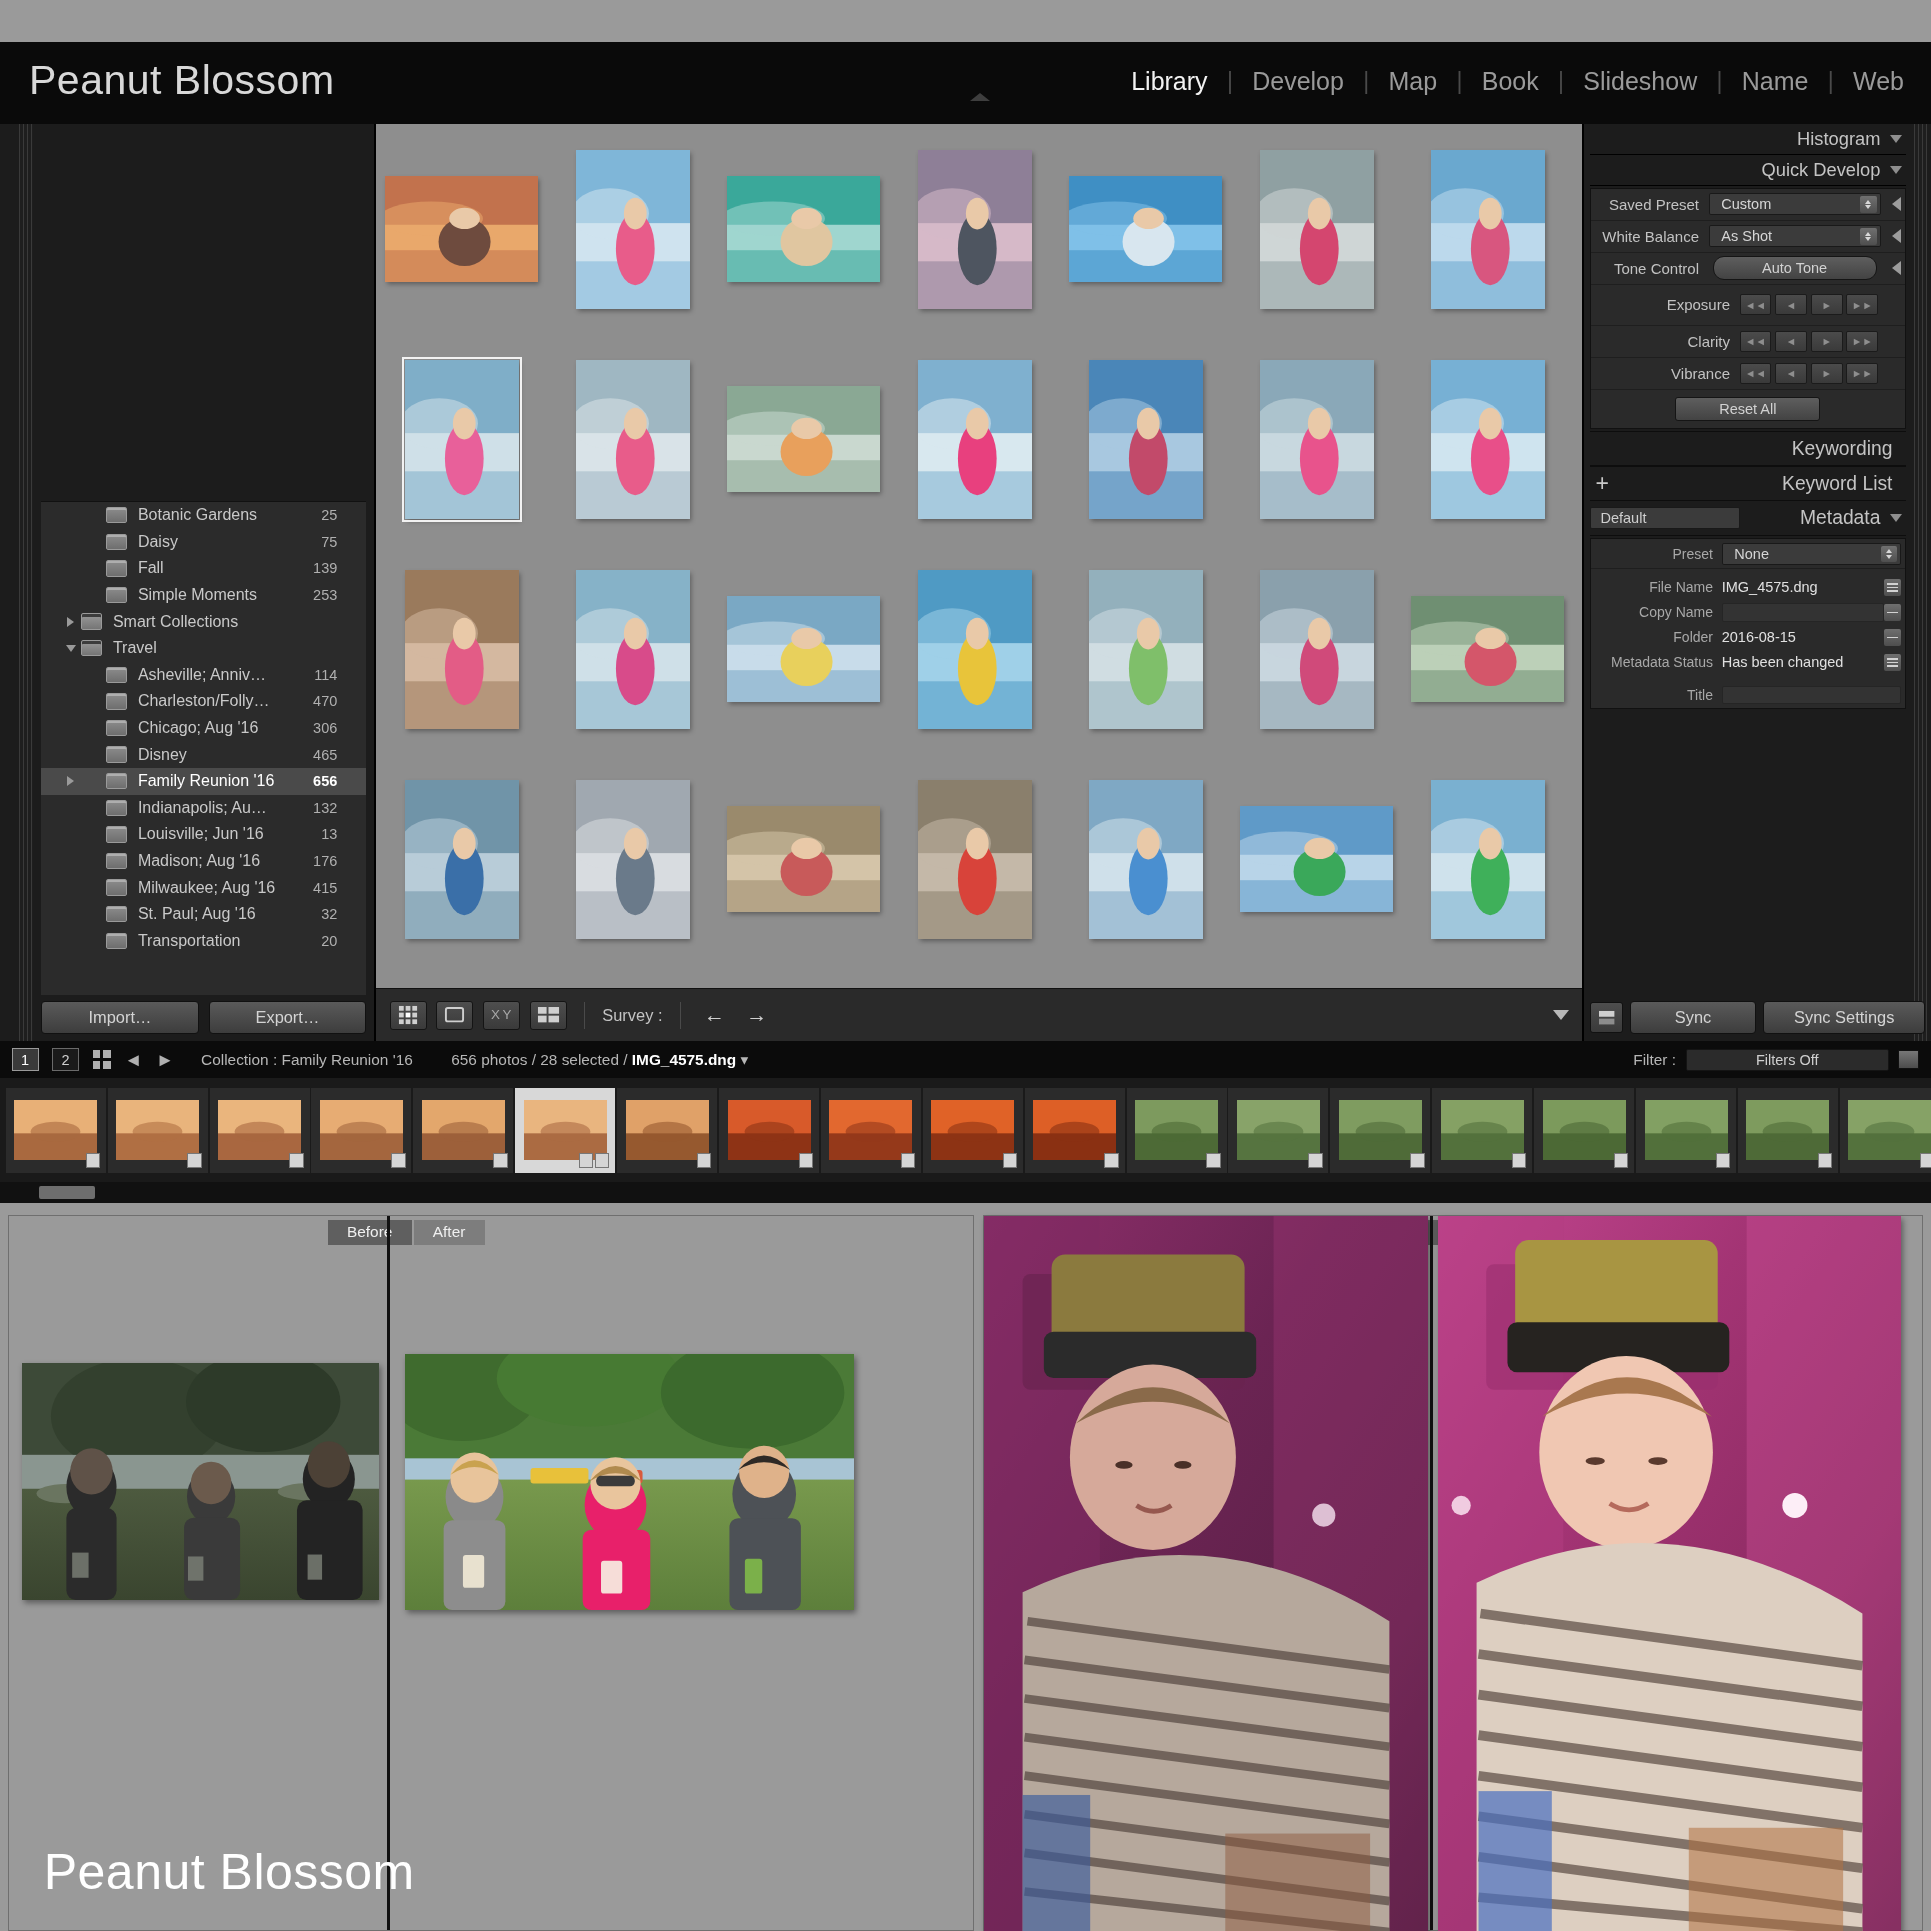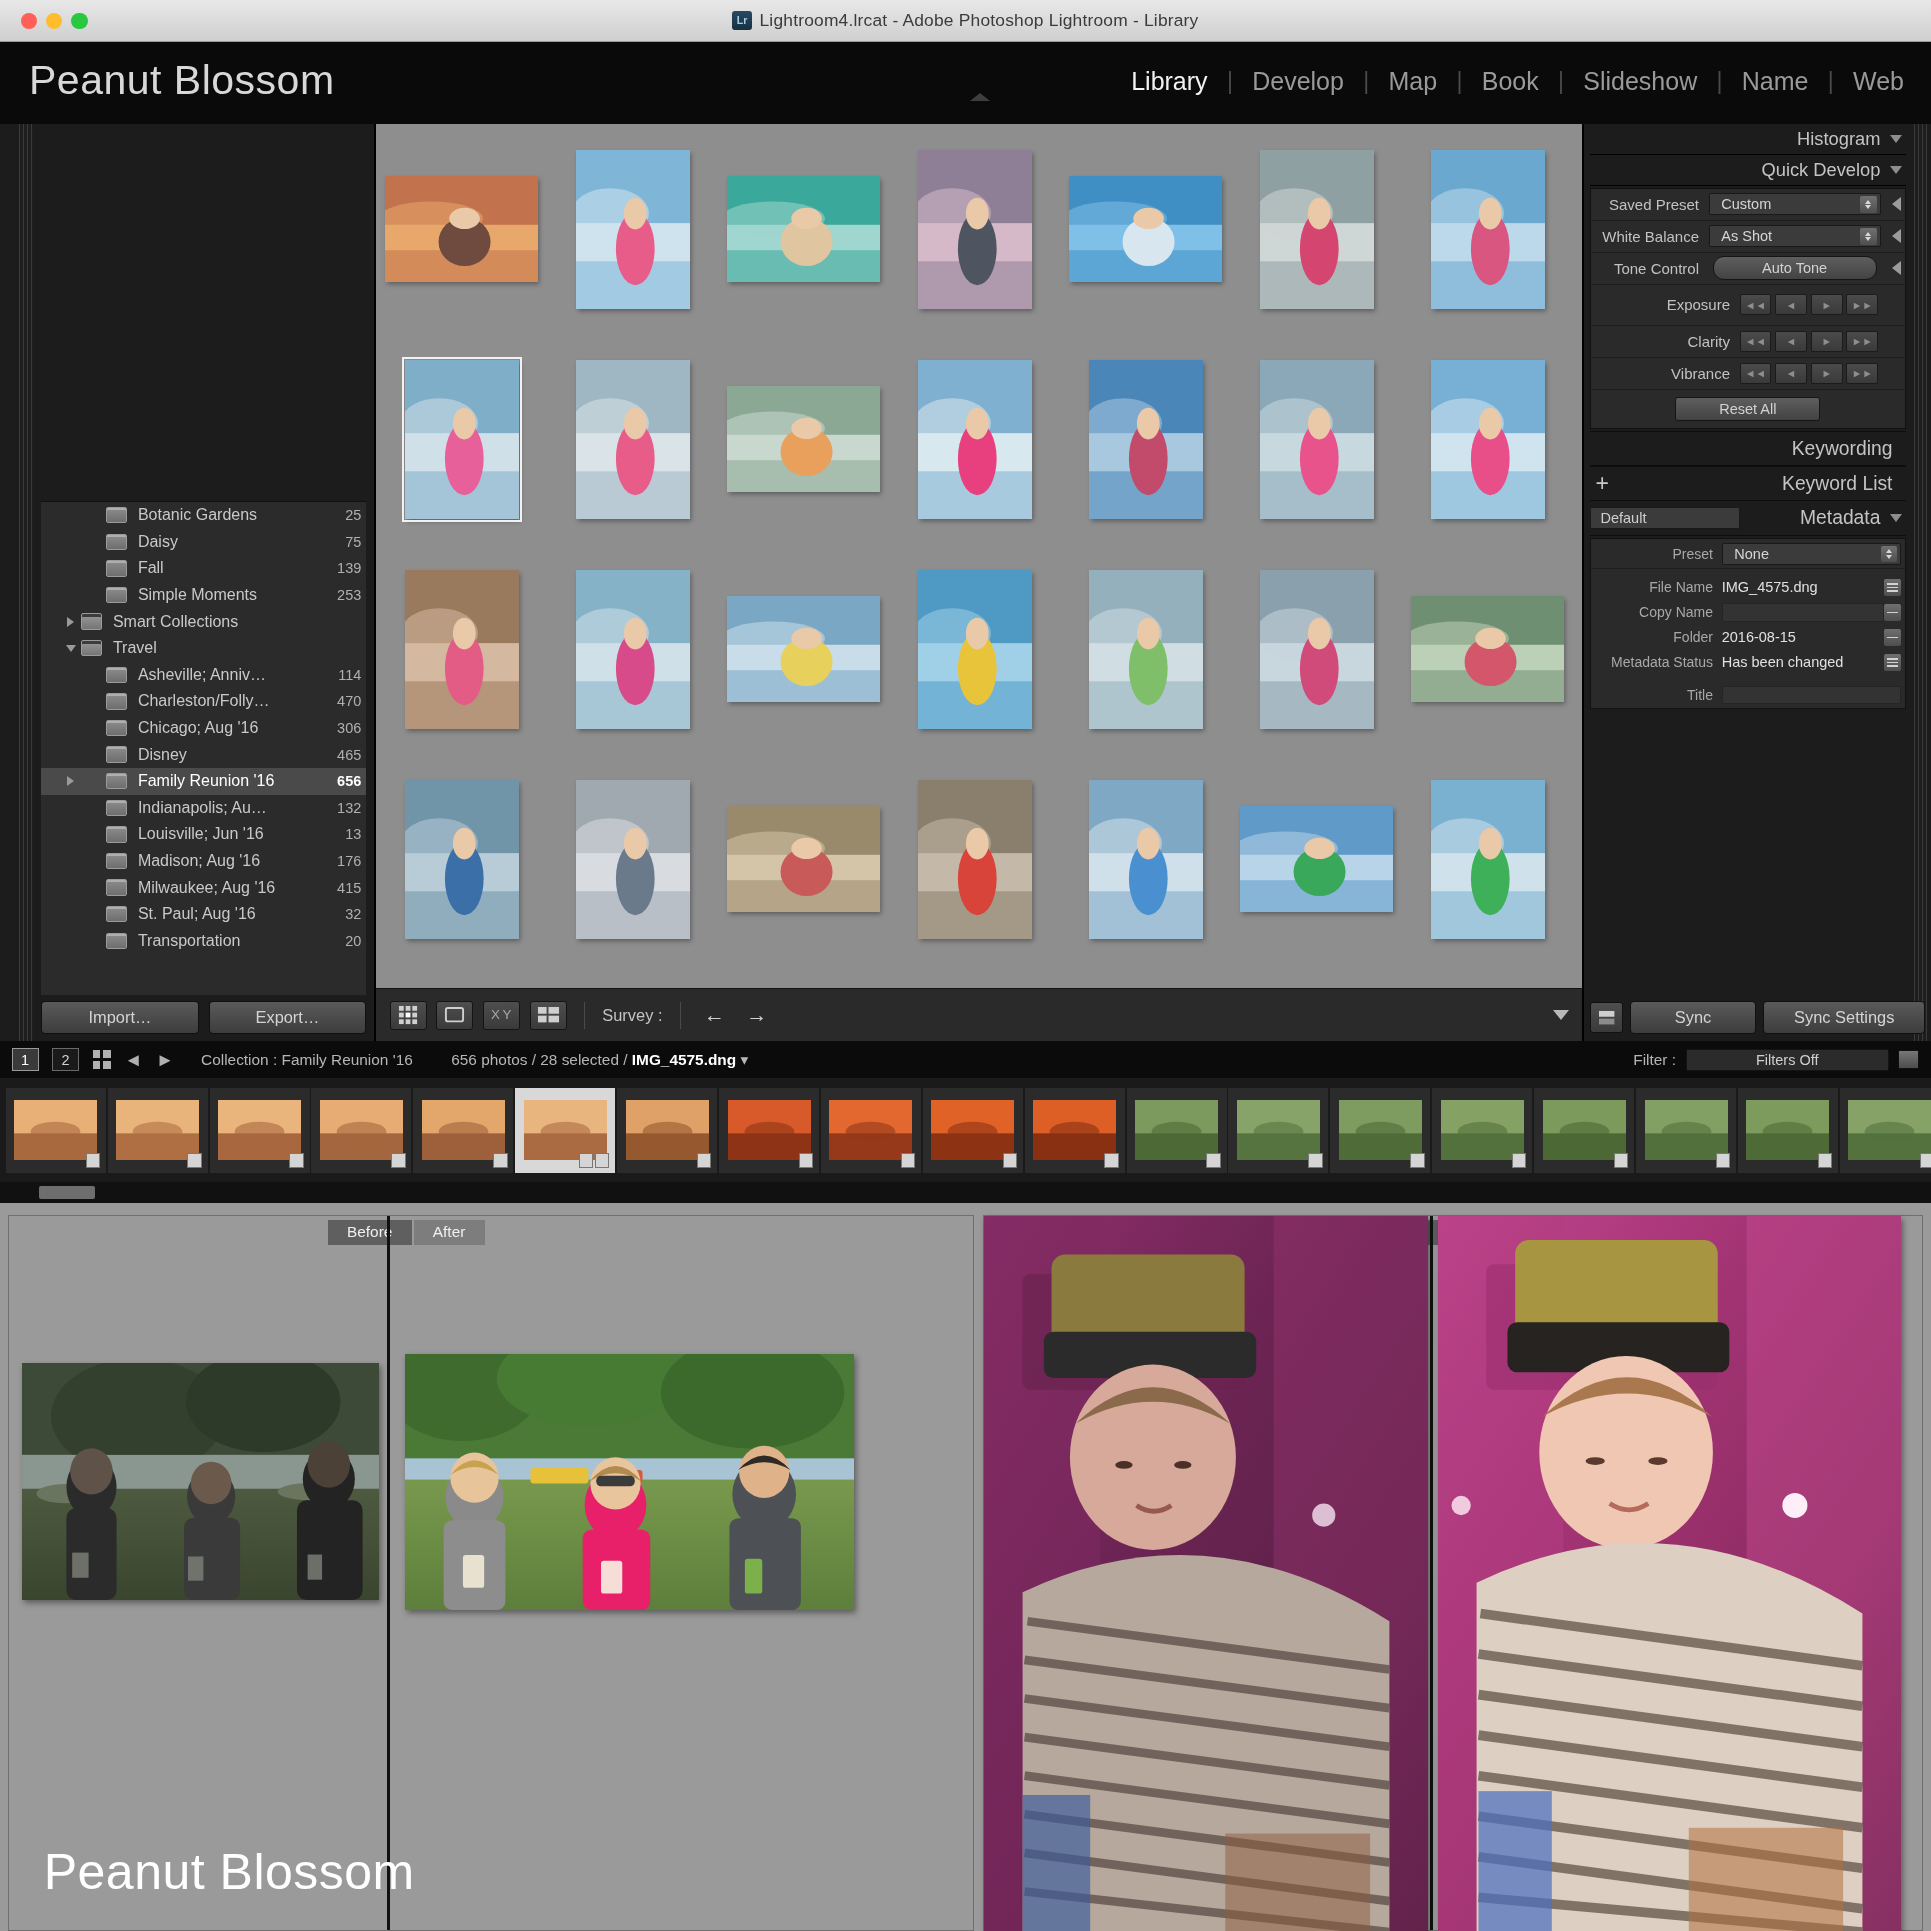--- a/index.html
+++ b/index.html
@@ -107,21 +107,21 @@
   .coll-row .ic {
     width:21px;height:16.4px;border:1.4px solid #9a9a9a;border-radius:1.9px;
     background:linear-gradient(180deg,#8c8c8c,#6e6e6e); margin-right:10.6px; flex:0 0 auto;
     box-shadow:inset 0 1.9px 0 #aeaeae;
   }
   .coll-row .ic.set {
     background:linear-gradient(180deg,#9a9a9a,#757575);
     box-shadow:inset 0 2.9px 0 #3c3c3c;
   }
   .coll-row .nm { flex:1 1 auto; overflow:hidden; white-space:nowrap; }
-  .coll-row .ct { color:#b0b0b0; font-size:14.5px; padding-right:5px; }
+  .coll-row .ct { color:#b0b0b0; font-size:14.5px; padding-right:29px; }
   .coll-row.sel .ct { color:#fff; font-weight:bold; }
 
   .left-buttons {
     position:absolute; left:41px; right:7.7px; bottom:3.9px; height:39px;
     display:flex; gap:9.7px; align-items:center;
   }
   .lbtn {
     flex:1; height:33px; border-radius:3.9px; border:1px solid #111;
     background:linear-gradient(180deg,#5a5a5a,#3d3d3d);
     color:#d4d4d4; font-size:16.4px; display:flex;align-items:center;justify-content:center;
@@ -258,31 +258,20 @@
   .ba-tab.active{background:#5f5f5f;}
   .divider{position:absolute;top:0;bottom:0;width:2.9px;background:#111;}
   .photo{position:absolute;box-shadow:1.9px 2.9px 5.8px rgba(0,0,0,.4);overflow:hidden;}
   .wm{position:absolute;left:35px;bottom:29px;font-size:50px;color:#fff;font-weight:300;letter-spacing:0.5px;}
 </style>
 </head>
 <body>
 
 <div id="lr-window">
 
-  <div class="titlebar">
-    <div class="traffic">
-      <span class="tl r"></span>
-      <span class="tl y"></span>
-      <span class="tl g"></span>
-    </div>
-    <div class="title-text">
-      <span class="lr-badge">Lr</span>
-      <span>Lightroom4.lrcat - Adobe Photoshop Lightroom - Library</span>
-    </div>
-  </div>
 
   <div class="app-body">
 
     <div class="topbar">
       <div class="identity">Peanut Blossom</div>
       <div class="topbar-arrow"></div>
       <div class="modules" id="module-picker">
           <span class="mod active">Library</span>
           <span class="sep">|</span>
           <span class="mod">Develop</span>

